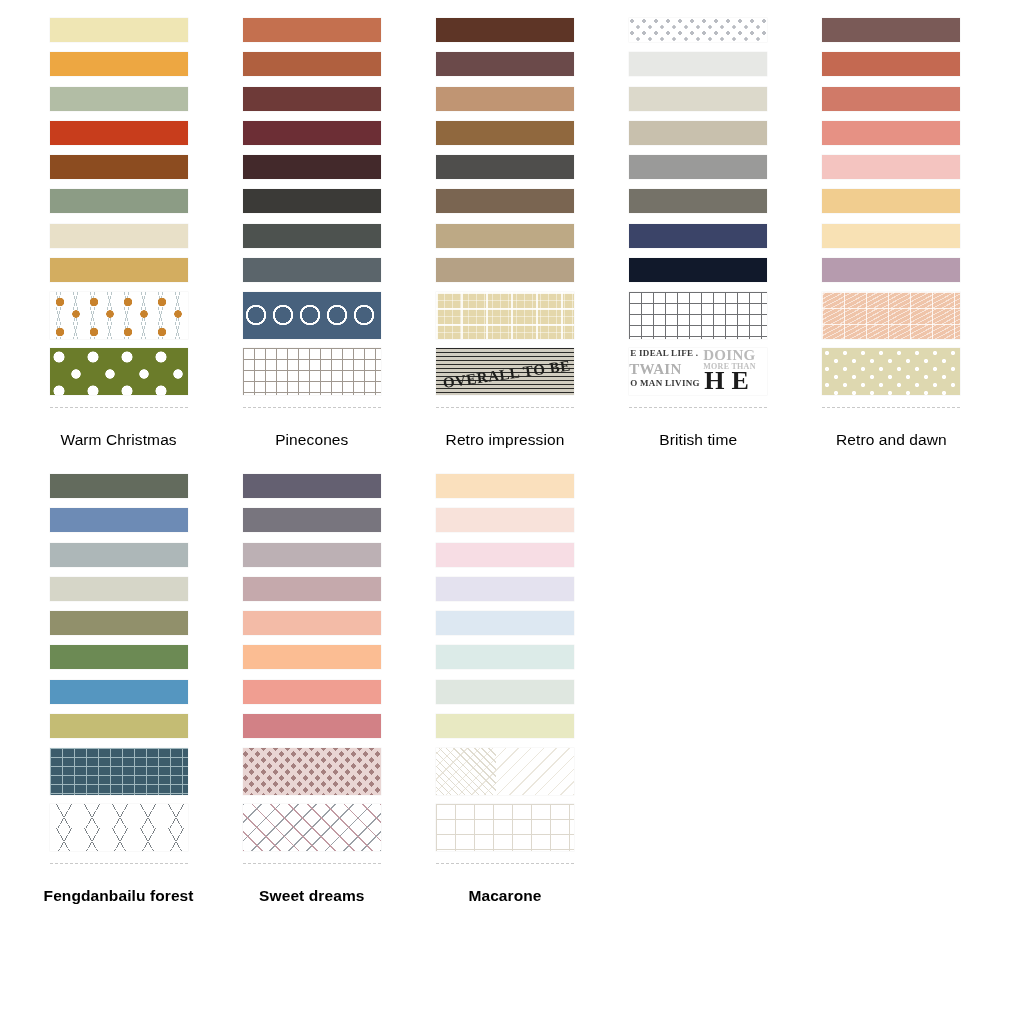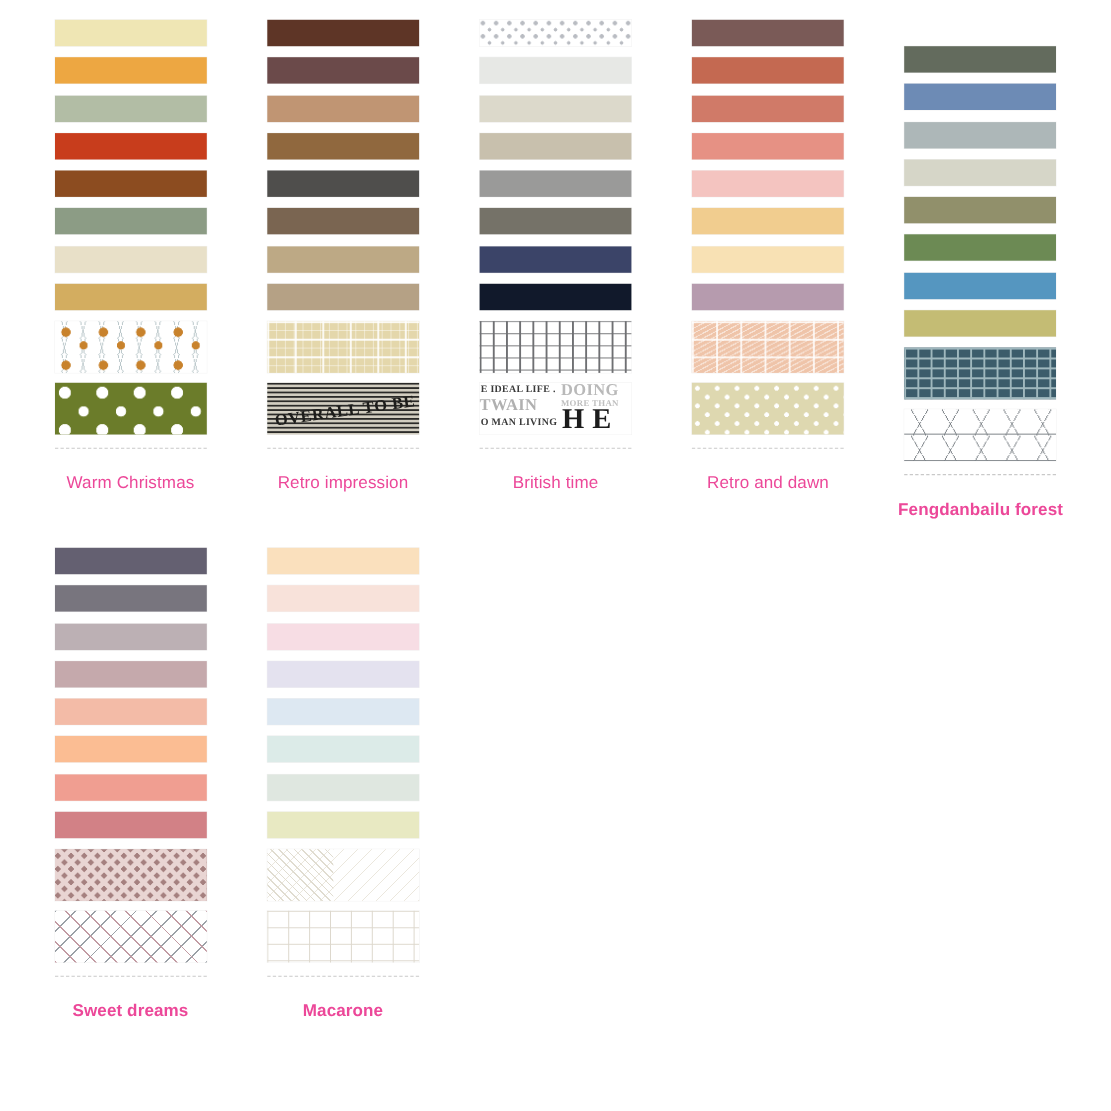--- a/index.html
+++ b/index.html
@@ -45,21 +45,21 @@
   .strip.tall { height: 47px; margin-bottom: 9px; }
   .dashline {
     width: 138px;
     height: 1px;
     margin-top: 3px;
     border-top: 1.4px dashed #c9c9c9;
   }
   .label {
     margin-top: 23px;
     font-size: 15.5px;
-    color: #ec4899;
+    color: #000000;
     text-align: center;
     line-height: 1.2;
     letter-spacing: 0.1px;
     white-space: nowrap;
   }
   .row2 { margin-top: 24px; font-weight: bold; }
 </style>
 </head>
 <body>
 
@@ -74,20 +74,36 @@
           <div class="strip" style="background-color: rgb(200, 61, 28);"></div>
           <div class="strip" style="background-color: rgb(140, 76, 32);"></div>
           <div class="strip" style="background-color: rgb(140, 156, 133);"></div>
           <div class="strip" style="background-color: rgb(232, 224, 200);"></div>
           <div class="strip" style="background-color: rgb(211, 173, 96);"></div>
           <div class="strip tall" style="background-color: rgb(255, 255, 255); background-image: radial-gradient(circle at 10px 10px, rgb(200, 130, 44) 4px, transparent 4.5px), radial-gradient(circle at 26px 22px, rgb(200, 130, 44) 3.5px, transparent 4px), linear-gradient(75deg, transparent 46%, rgb(185, 198, 201) 46%, rgb(185, 198, 201) 50%, transparent 50%), linear-gradient(-75deg, transparent 46%, rgb(185, 198, 201) 46%, rgb(185, 198, 201) 50%, transparent 50%); background-size: 34px 30px, 34px 30px, 17px 15px, 17px 15px;"></div>
           <div class="strip tall" style="background-color: rgb(107, 124, 42); background-image: radial-gradient(circle at 9px 9px, rgb(255, 255, 255) 5.2px, transparent 5.8px), radial-gradient(circle at 26px 26px, rgb(255, 255, 255) 4.4px, transparent 5px); background-size: 34px 34px, 34px 34px;"></div>
           <div class="dashline"></div>
         </div>
         <div class="label">Warm Christmas</div>
+      </div>
+      <div class="set">
+        <div class="strips">
+          <div class="strip" style="background-color: rgb(196, 112, 79);"></div>
+          <div class="strip" style="background-color: rgb(176, 96, 63);"></div>
+          <div class="strip" style="background-color: rgb(110, 58, 56);"></div>
+          <div class="strip" style="background-color: rgb(108, 46, 53);"></div>
+          <div class="strip" style="background-color: rgb(67, 41, 43);"></div>
+          <div class="strip" style="background-color: rgb(59, 58, 55);"></div>
+          <div class="strip" style="background-color: rgb(77, 82, 79);"></div>
+          <div class="strip" style="background-color: rgb(91, 101, 107);"></div>
+          <div class="strip tall" style="background-color: rgb(71, 97, 125); background-image: radial-gradient(circle at 13px 23px, transparent 8px, rgb(255, 255, 255) 8px, rgb(255, 255, 255) 10px, transparent 10.5px); background-size: 27px 47px;"></div>
+          <div class="strip tall" style="background-color: rgb(255, 255, 255); background-image: linear-gradient(to right, rgb(160, 152, 144) 1px, transparent 1px), linear-gradient(rgb(160, 152, 144) 1px, transparent 1px); background-size: 11px 11px, 11px 11px;"></div>
+          <div class="dashline"></div>
+        </div>
+        <div class="label">Pinecones</div>
       </div>
       <div class="set">
         <div class="strips">
           <div class="strip" style="background-color: rgb(94, 53, 38);"></div>
           <div class="strip" style="background-color: rgb(107, 74, 74);"></div>
           <div class="strip" style="background-color: rgb(192, 149, 115);"></div>
           <div class="strip" style="background-color: rgb(144, 104, 62);"></div>
           <div class="strip" style="background-color: rgb(79, 78, 76);"></div>
           <div class="strip" style="background-color: rgb(122, 101, 81);"></div>
           <div class="strip" style="background-color: rgb(189, 169, 133);"></div>

